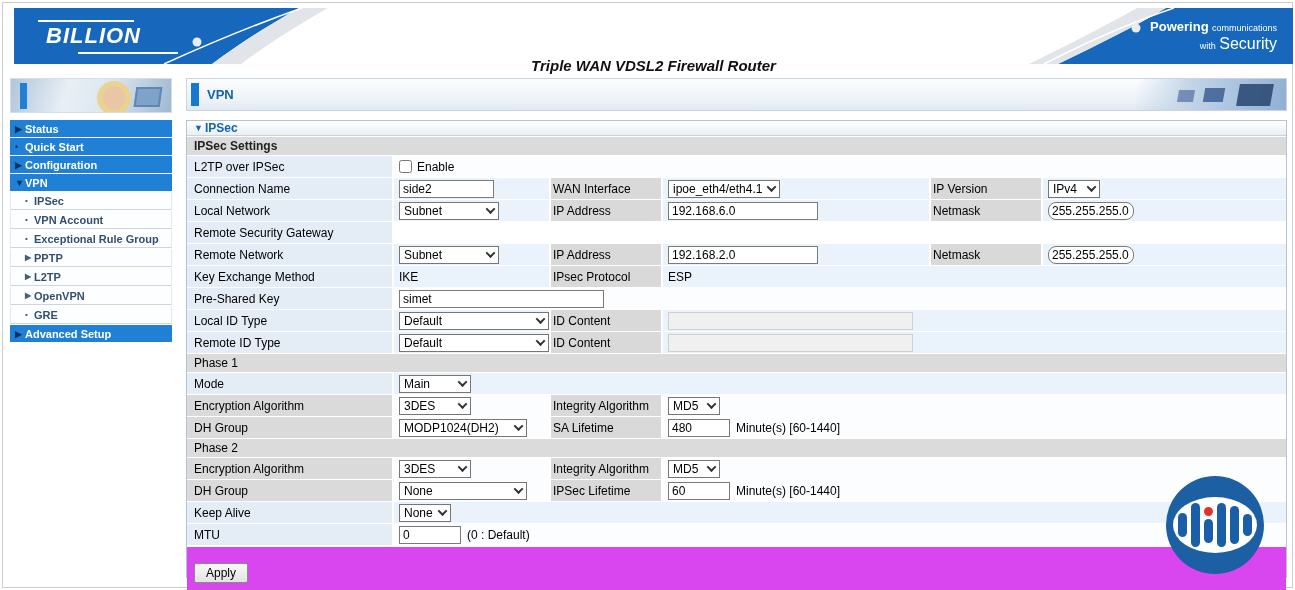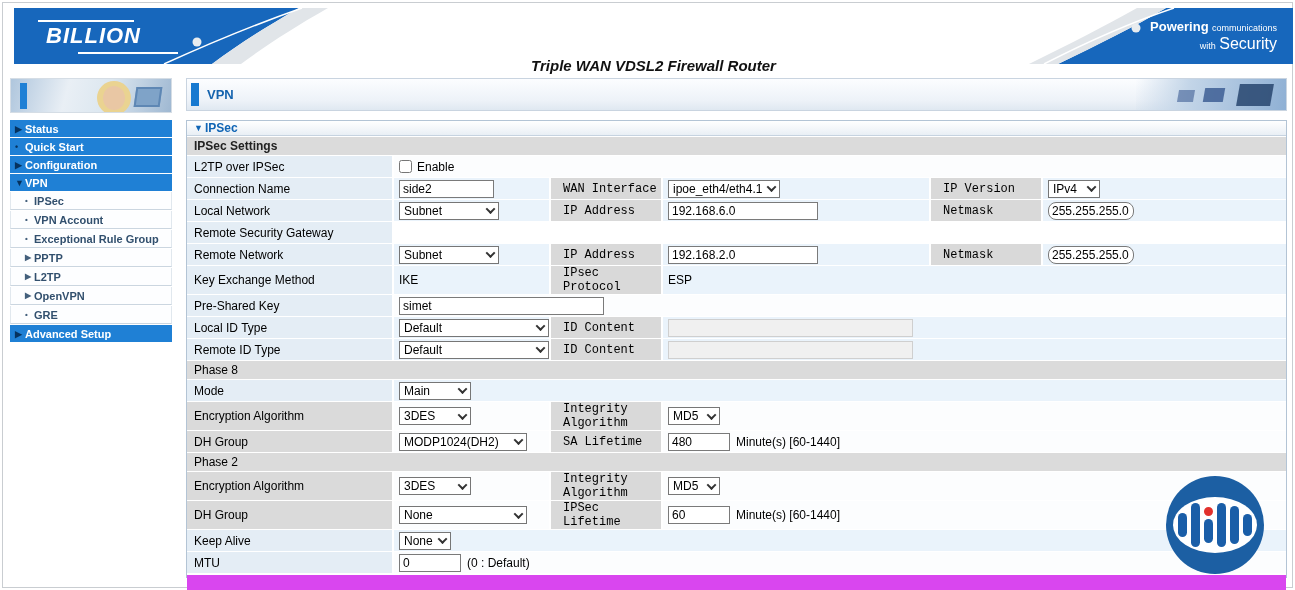--- a/index.html
+++ b/index.html
@@ -64,21 +64,21 @@
   .lab-g { background:#DADADA; }
   .gap { width:2px; background:#fff; flex:none; }
   .content { flex:1; display:flex; align-items:stretch; }
   .bg-b { background:#EAF3FB; }
   .bg-w { background:#FCFDFE; }
   .slot { display:flex; align-items:center; padding-left:5px; }
   .s1 { width:155px; flex:none; }
   .s2 { width:266px; flex:none; }
   .s3 { flex:1; }
   .swide { flex:1; }
-  .midlab { width:114px; flex:none; background:#D9D9D9; border-left:2px solid #fff; border-right:2px solid #fff; display:flex; align-items:center; padding-left:12px;font-family:Liberation Mono, monospace; }
+  .midlab { width:114px; flex:none; background:#D9D9D9; border-left:2px solid #fff; border-right:2px solid #fff; display:flex; align-items:center; padding-left:2px; }
   .txt { height:18px; border:1px solid #7A7A7A; background:#fff; font-family:"Liberation Sans",sans-serif; font-size:12px; padding:0 3px; }
   .txt:disabled { background:#F0F0F0; border:1px solid #CFCFCF; }
   .in-sm { width:62px; } .in-md { width:95px; } .in-ip { width:150px; } .in-nm { width:86px;border-radius:8px; } .in-wide { width:205px; } .in-id { width:245px; }
   .sel { height:18px; border:1px solid #767676; background:#fff; display:inline-flex; align-items:center; justify-content:space-between; padding:0 4px; cursor:pointer; }
   .sel span { white-space:nowrap; }
   .chev { width:7px; height:7px; border-right:2px solid #333; border-bottom:2px solid #333; transform:rotate(45deg) translate(-1px,-1px); margin-left:6px; flex:none; }
   .w-sm { width:52px; } .w-md { width:72px; } .w-lg { width:112px; } .w-xl { width:128px; } .w-id { width:150px; } .w-sub { width:100px; }
   .cb { width:13px; height:13px; margin-right:5px; }
   .cb-wrap { display:flex; align-items:center; }
   .suffix { margin-left:6px; }
@@ -340,21 +340,21 @@
                     <i class="chev"></i>
                   </div>
                 </div>
               <div class="midlab">ID Content</div>
               <div class="slot s3">
                   <input class="txt in-id" disabled="" style="">
                 </div>
             </div>
           </div>
 
-          <div class="band">Phase 8</div>
+          <div class="band">Phase 1</div>
 
           <div class="row">
             <div class="lab lab-b">Mode</div>
               <div class="gap"></div>
             <div class="content bg-b">
                 <div class="slot swide">
                   <div class="sel w-md">
                     <span>Main</span>
                     <i class="chev"></i>
                   </div>

